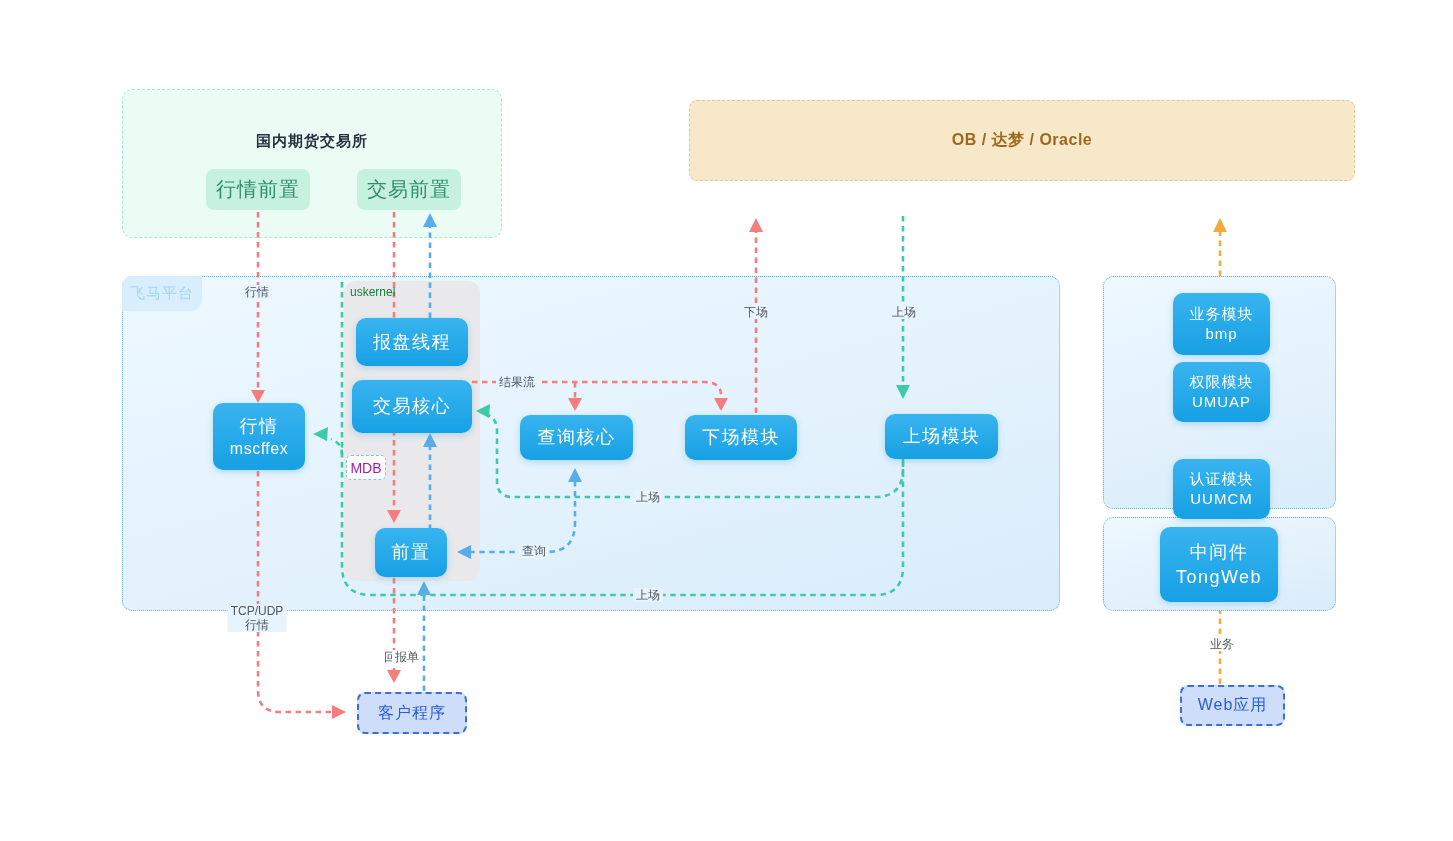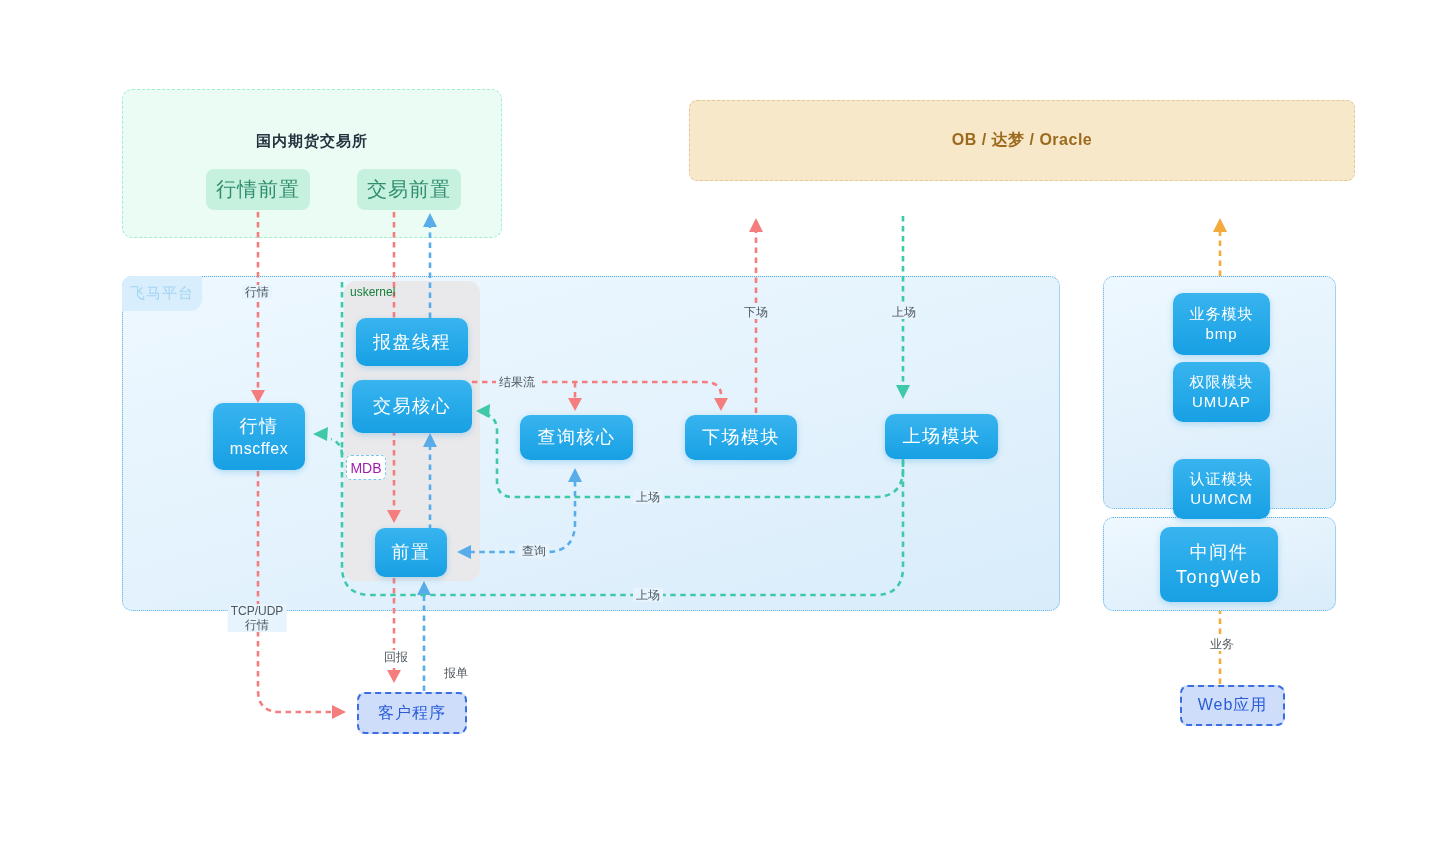--- a/index.html
+++ b/index.html
@@ -156,16 +156,16 @@
 
   <span class="elabel bg-plat" style="left:257px;top:285px;">行情</span>
   <span class="elabel bg-plat" style="left:756px;top:305px;">下场</span>
   <span class="elabel bg-plat" style="left:904px;top:305px;">上场</span>
   <span class="elabel bg-plat" style="left:517px;top:375px;">结果流</span>
   <span class="elabel bg-plat" style="left:648px;top:490px;">上场</span>
   <span class="elabel bg-plat" style="left:648px;top:588px;">上场</span>
   <span class="elabel bg-plat" style="left:518px;top:544px;margin-left:16px;">查询</span>
   <span class="elabel bg-plat" style="left:257px;top:604px;"><span>TCP/UDP</span><br><span>行情</span></span>
   <span class="elabel bg-white" style="left:396px;top:650px;">回报</span>
-  <span class="elabel bg-white" style="left:456px;top:650px;margin-top:16px;">报单</span>
+  <span class="elabel bg-white" style="left:407px;top:650px;">报单</span>
   <span class="elabel bg-white" style="left:1222px;top:637px;">业务</span>
 
 </div>
 
 </body></html>

